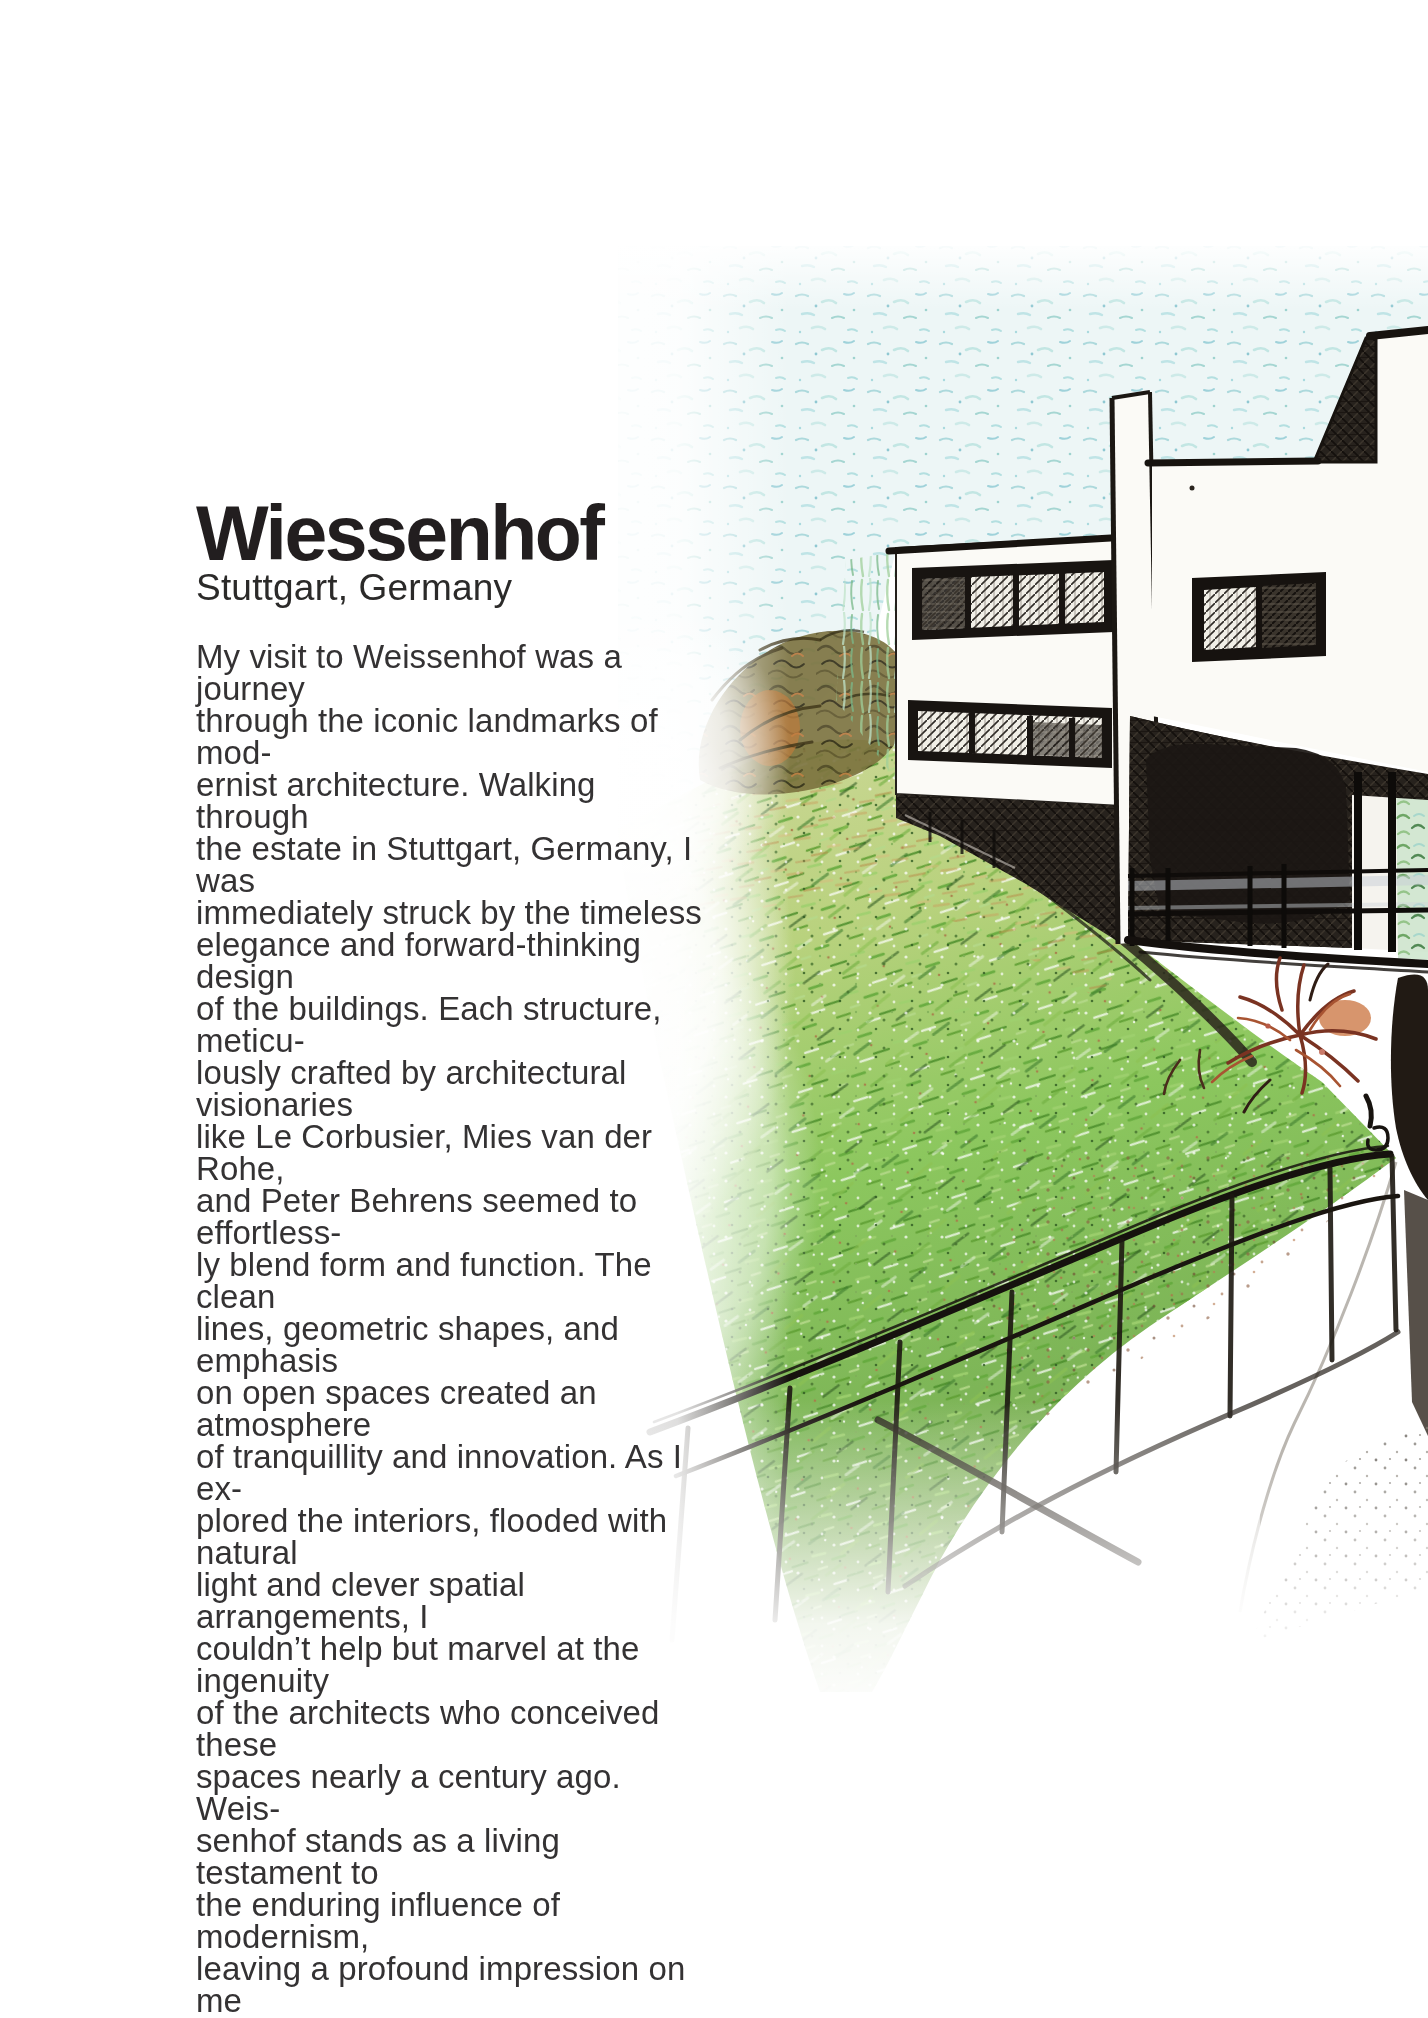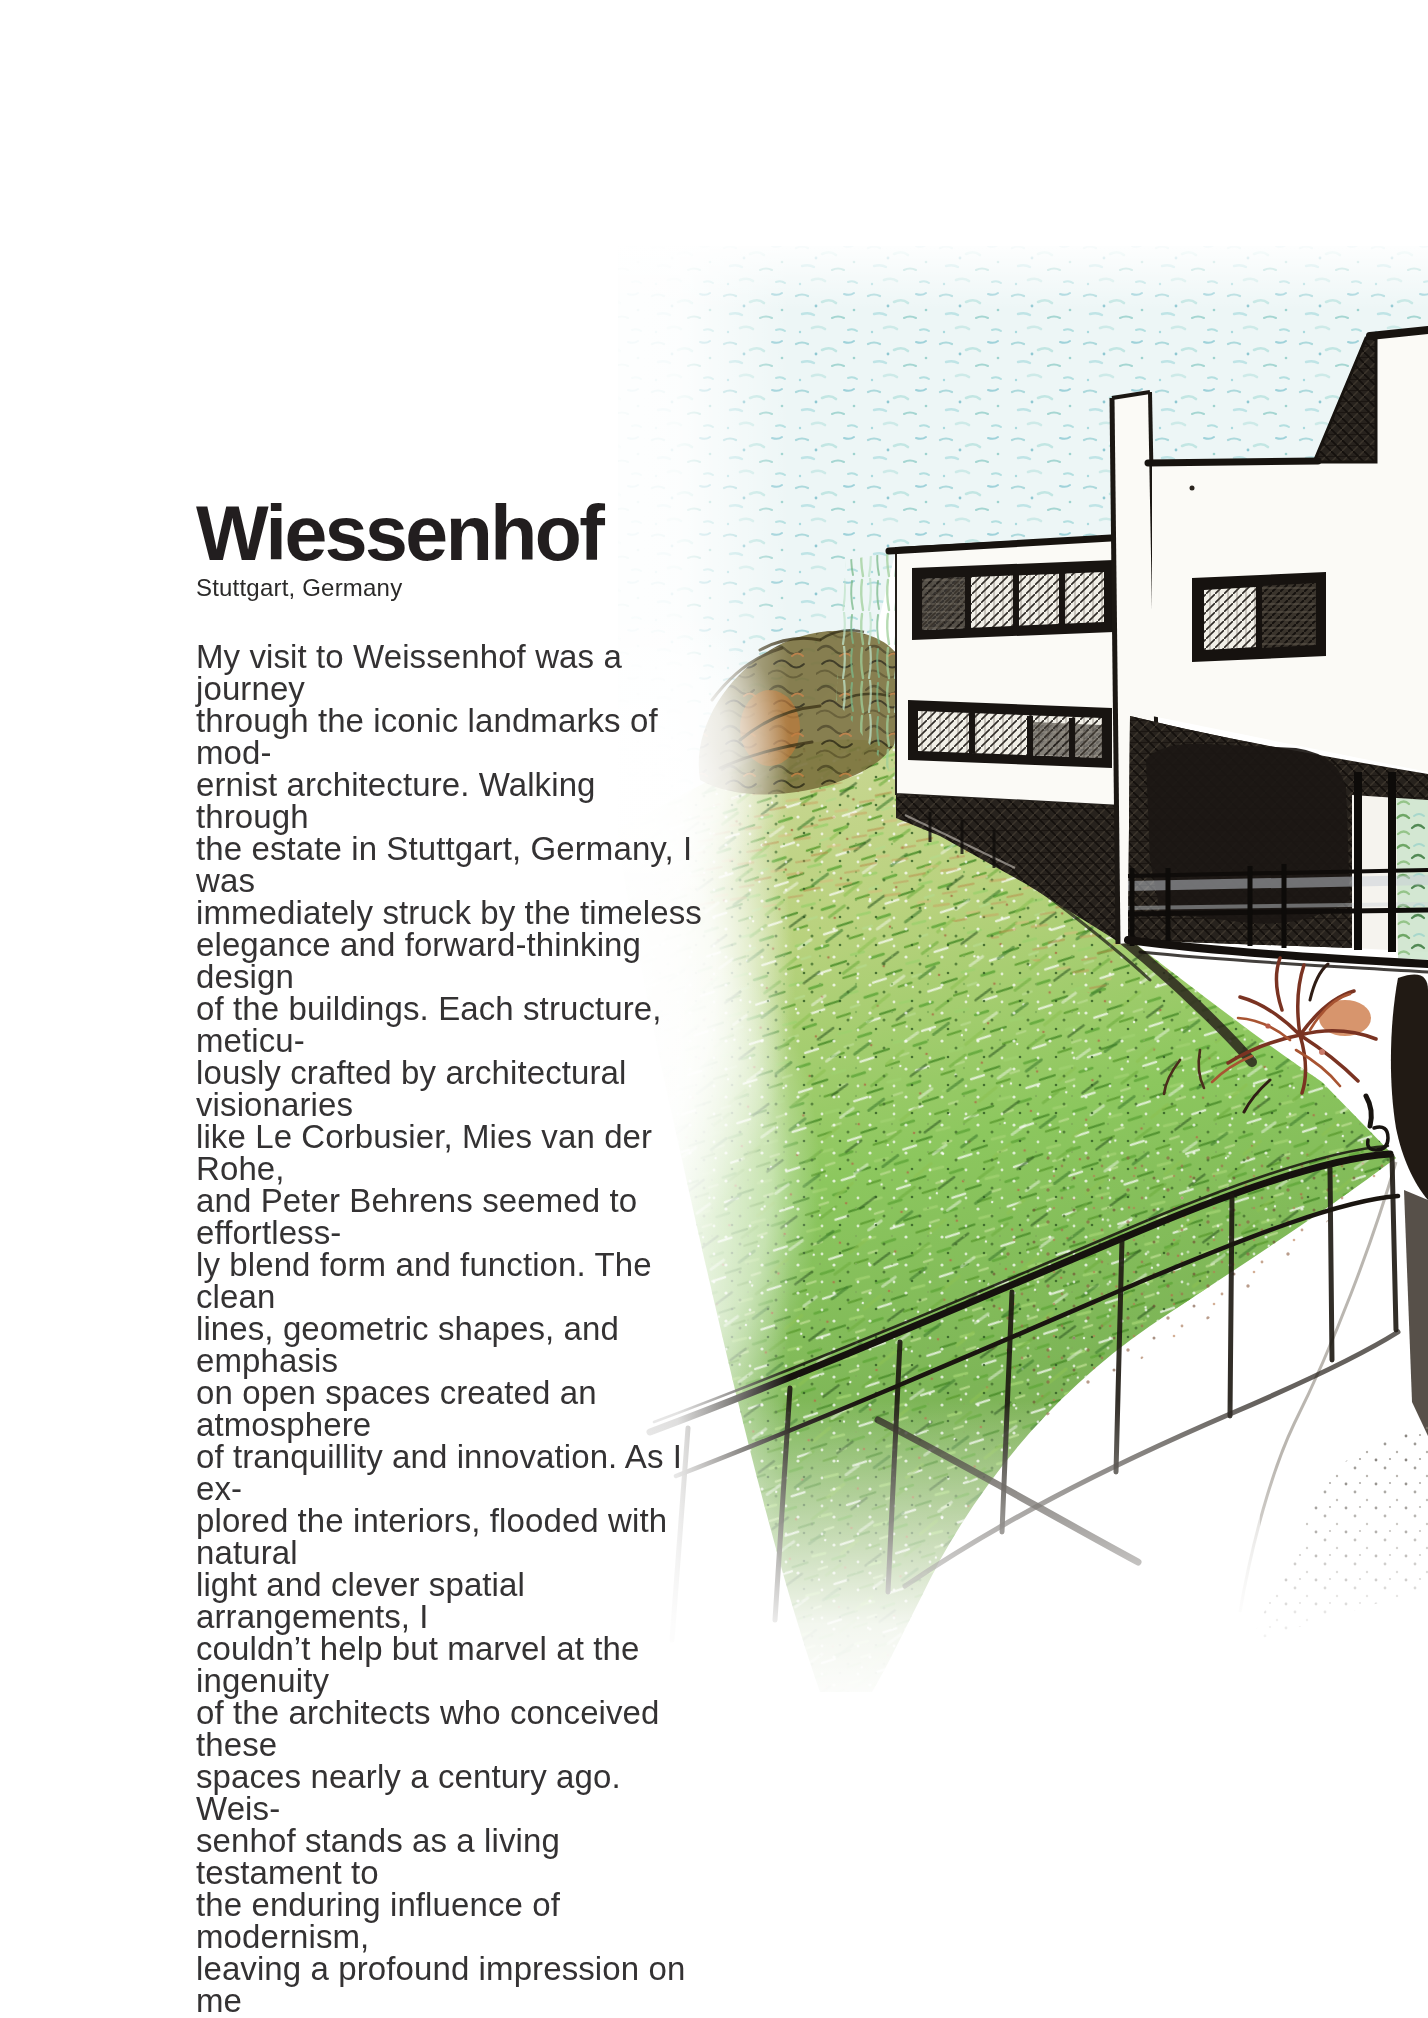--- a/index.html
+++ b/index.html
@@ -2,21 +2,21 @@
 <html><head>
 <meta charset="utf-8">
 <style>
   html,body{margin:0;padding:0;background:#ffffff;}
   .page{position:relative;width:1428px;height:2018px;background:#ffffff;overflow:hidden;
         font-family:"Liberation Sans", sans-serif;}
   .art{position:absolute;left:0;top:0;width:1428px;height:2018px;z-index:0;}
   .text-col{position:absolute;left:196px;top:495px;width:510px;z-index:2;}
   .title{margin:0;font-size:77px;line-height:77px;font-weight:bold;letter-spacing:-2.5px;
          color:#221e1f;}
-  .subtitle{margin:0;font-size:24px;line-height:32px;font-weight:normal;color:#2b2a29;
+  .subtitle{margin:0;font-size:37px;line-height:32px;font-weight:normal;color:#2b2a29;
             letter-spacing:0.2px;}
   .body-text{margin:37px 0 0 0;font-size:33px;line-height:32px;color:#343233;
              white-space:pre-line;letter-spacing:0.1px;}
 </style>
 </head>
 <body>
 
 <div class="page">
 
   <svg class="art" viewBox="0 0 1428 2018" role="img" aria-label="Hand-drawn colored pencil and ink sketch of the Weissenhof Estate: white modernist buildings with ribbon windows and a dark shaded terrace on pilotis above a green grassy slope, with a black railing fence curving along a white footpath">

